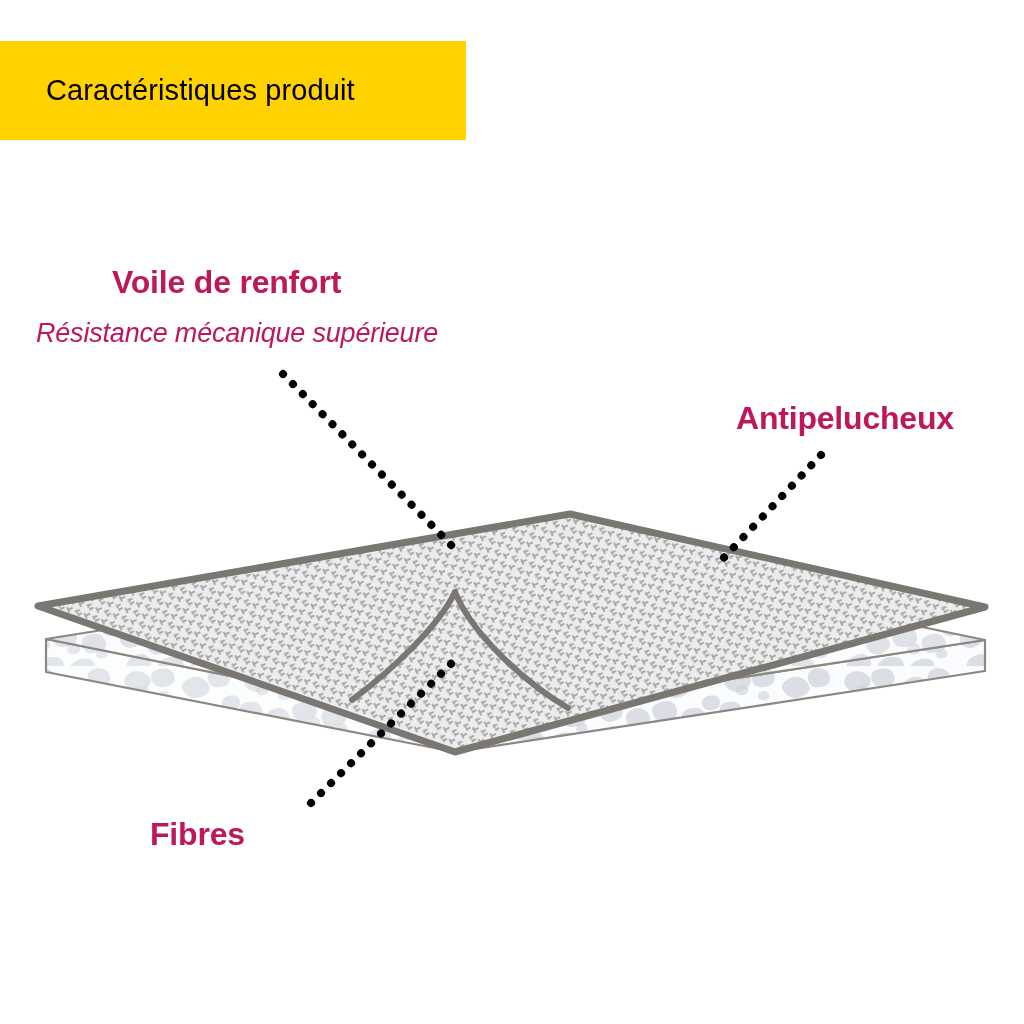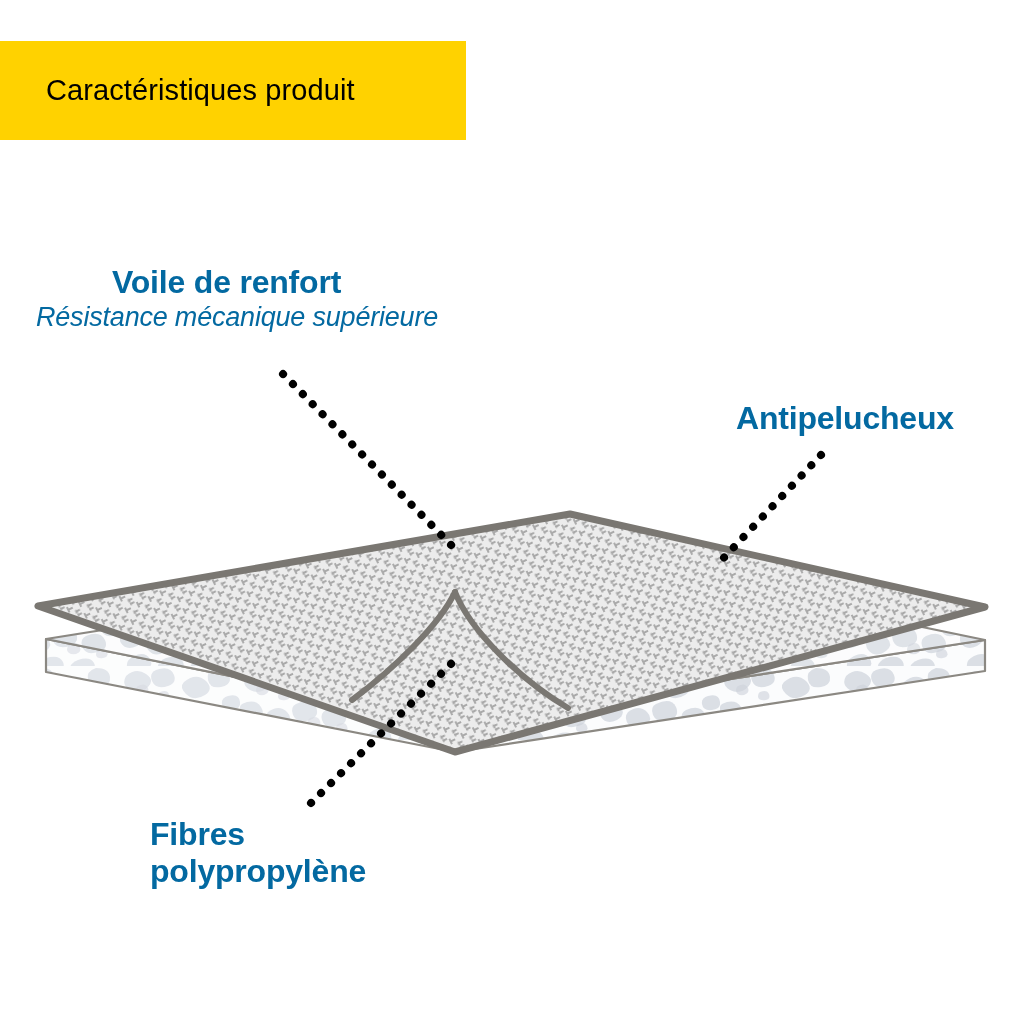--- a/index.html
+++ b/index.html
@@ -39,21 +39,21 @@
     font-size: 29px;
     line-height: 1;
     color: #000000;
     letter-spacing: 0.1px;
     font-weight: 400;
   }
 
   
   .label {
     position: absolute;
-    color: #0369a1;
+    color: #be185d;
     white-space: nowrap;
   }
   .label-title {
     font-weight: 700;
     font-size: 32px;
     line-height: 1.16;
     letter-spacing: -0.2px;
   }
   .label-sub {
     font-style: italic;
@@ -61,21 +61,21 @@
     font-size: 27px;
     line-height: 1.2;
     letter-spacing: -0.2px;
   }
 
   #label-voile {
     left: 112px;
     top: 264px;
   }
   #label-voile .label-sub {
-    margin-top: 0;
+    margin-top: 16px;
     margin-left: -76px;
   }
 
   #label-antipelucheux {
     left: 692px;
     top: 400px;
     margin-left: 44px;
   }
 
   #label-fibres {
@@ -198,16 +198,15 @@
     <div class="label-title">Voile de renfort</div>
     <div class="label-sub">Résistance mécanique supérieure</div>
   </div>
 
   <div class="label" id="label-antipelucheux">
     <div class="label-title">Antipelucheux</div>
   </div>
 
   <div class="label" id="label-fibres">
     <div class="label-title">Fibres</div>
-    <div class="label-title">polypropylène</div>
   </div>
 
 </div>
 
 </body></html>

